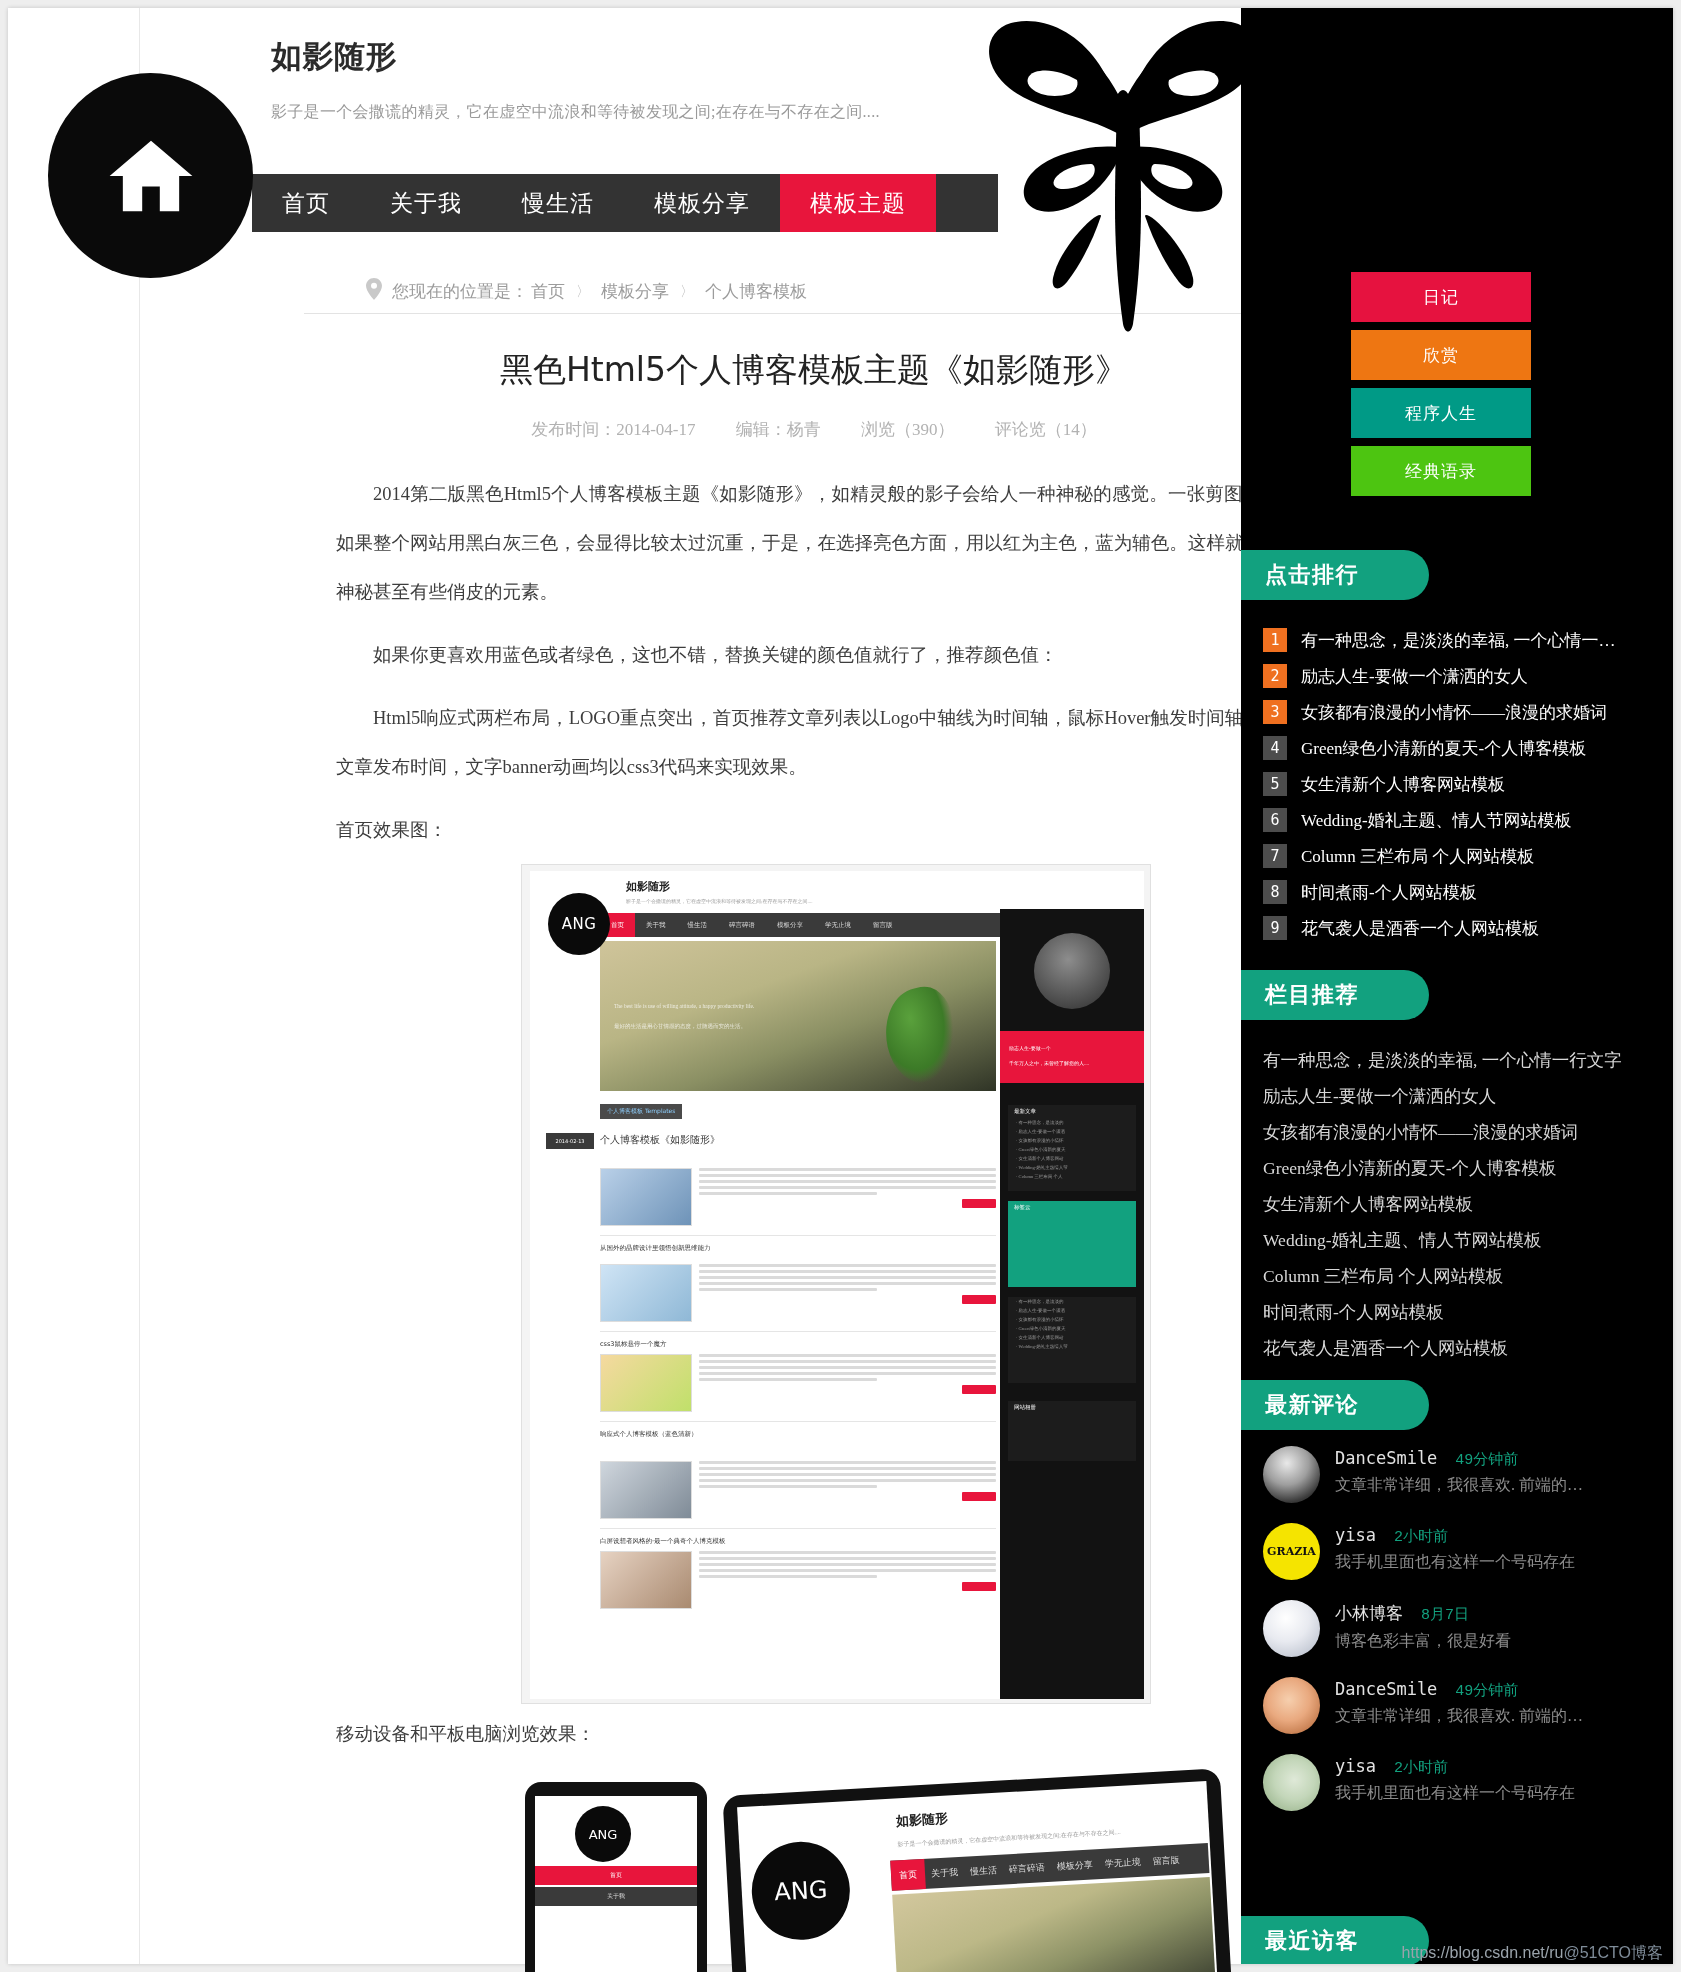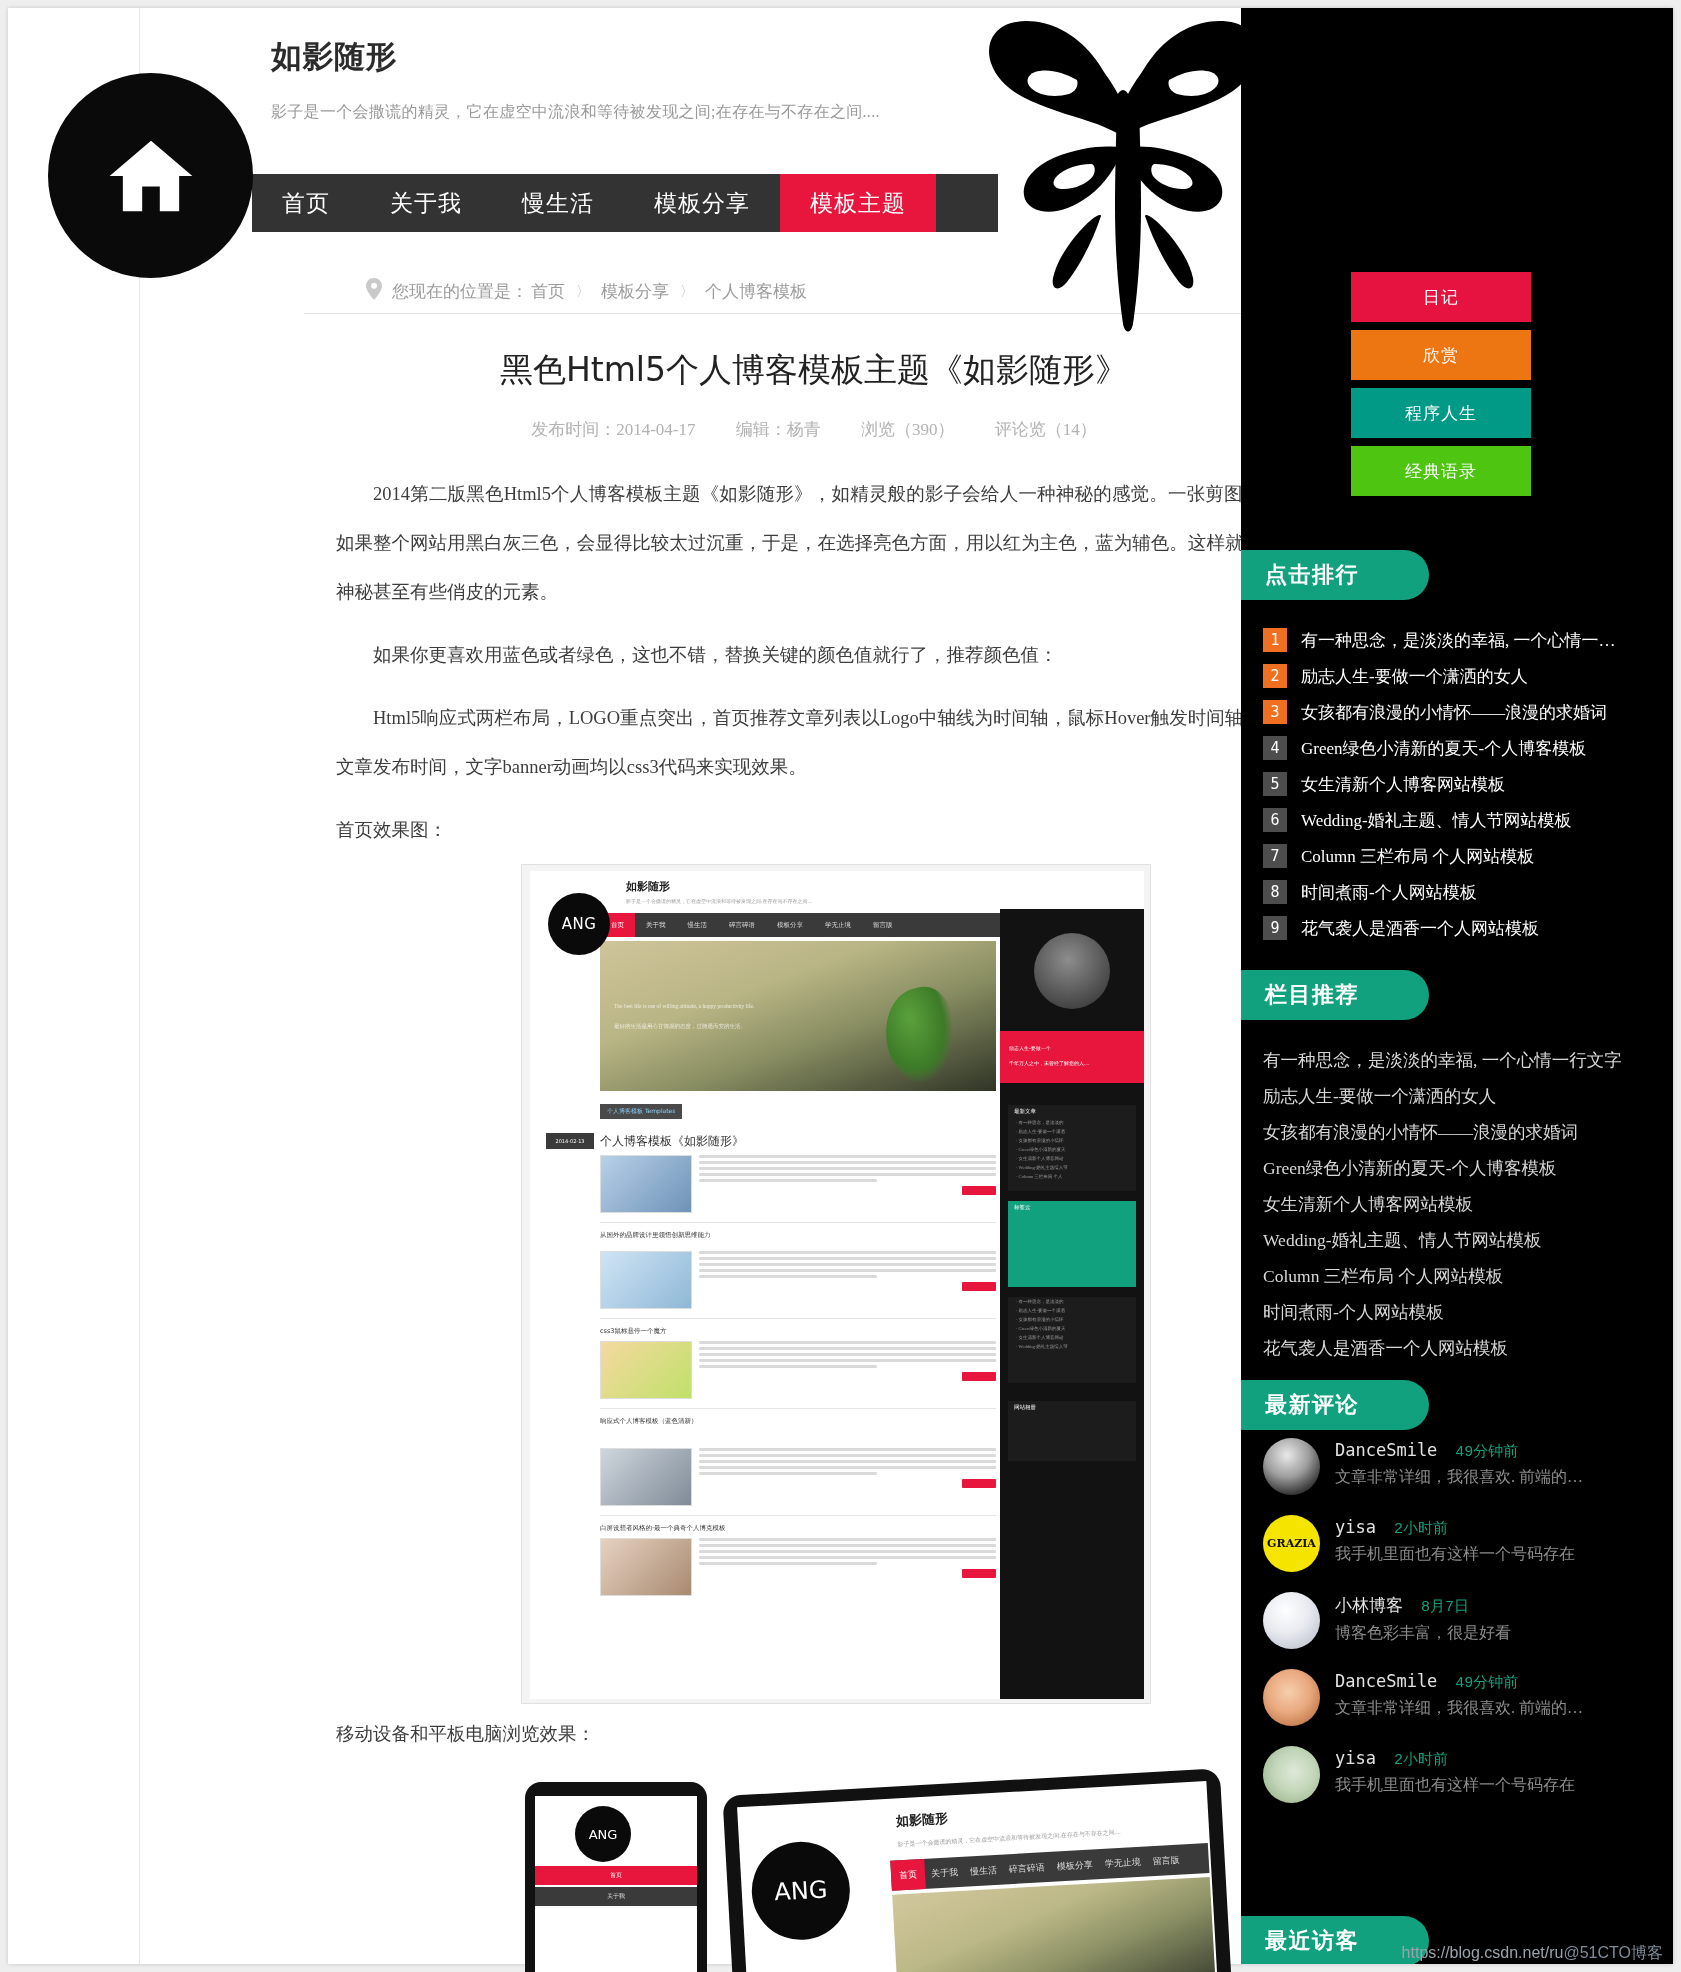--- a/index.html
+++ b/index.html
@@ -372,21 +372,21 @@
 
   .recommend-section { position:absolute; left:0; top:962px; width:100%; }
   .rec-list { margin-top: 22px; padding-left: 22px; }
   .rec-item {
     color:#d8d8d8; font-size:17.5px; line-height:36px;
     font-family:"Liberation Serif","DejaVu Serif",serif;
     cursor:pointer; white-space:nowrap;
   }
 
   .comment-section { position:absolute; left:0; top:1372px; width:100%; }
-  .comment-list { margin-top: 8px; padding-left: 22px; }
+  .comment-list { margin-top: 16px; padding-left: 22px; }
   .comment-item { display:flex; gap:15px; margin-bottom: 20px; }
   .c-avatar {
     width:57px;height:57px;border-radius:50%;flex:none;overflow:hidden;
   }
   .c-body { padding-top:2px; }
   .c-head { display:flex; align-items:baseline; gap:18px; }
   .c-name {
     color:#e2e2e2; font-size:17px;
     font-family:"DejaVu Sans Mono", monospace;
   }
@@ -512,21 +512,21 @@
                   <div class="shot-rb-title">网站相册</div>
                 </div>
               </div>
 
               <div class="shot-list">
                 <span class="shot-sec-tag">个人博客模板 Templates</span>
                 <div style="position:relative;margin-top:8px">
                   <div class="shot-daylabel" style="top:0">2014-02-13</div>
                 </div>
                 <div style="margin-top:2px">
-                  <div style="font-size:12px;color:#333;font-family:'DejaVu Sans',sans-serif;margin-bottom:5px">个人博客模板《如影随形》</div>
+                  <div style="font-size:10px;color:#333;font-family:'DejaVu Sans',sans-serif;margin-bottom:21px">个人博客模板《如影随形》</div>
                   <div class="shot-row">
                     <div class="shot-thumb" style="background:linear-gradient(135deg,#b9d0e8,#6e93b8)"></div>
                     <div class="shot-lines">
                       <div class="shot-line"></div>
                         <div class="shot-line"></div>
                         <div class="shot-line"></div>
                       <div class="shot-line"></div>
                         <div class="shot-line s"></div>
                       <div class="shot-btn" style="margin-left:auto"></div>
                     </div>

